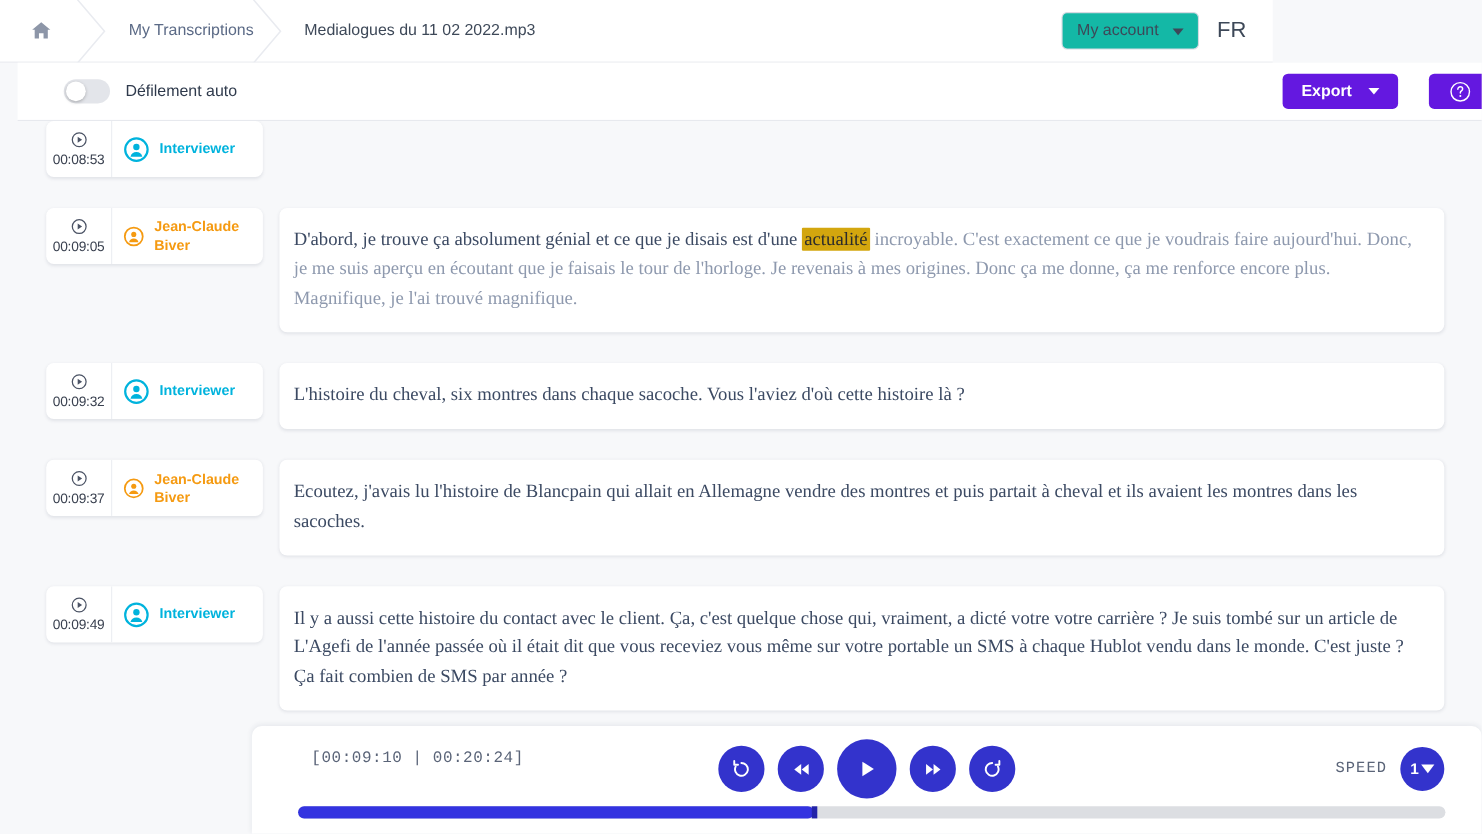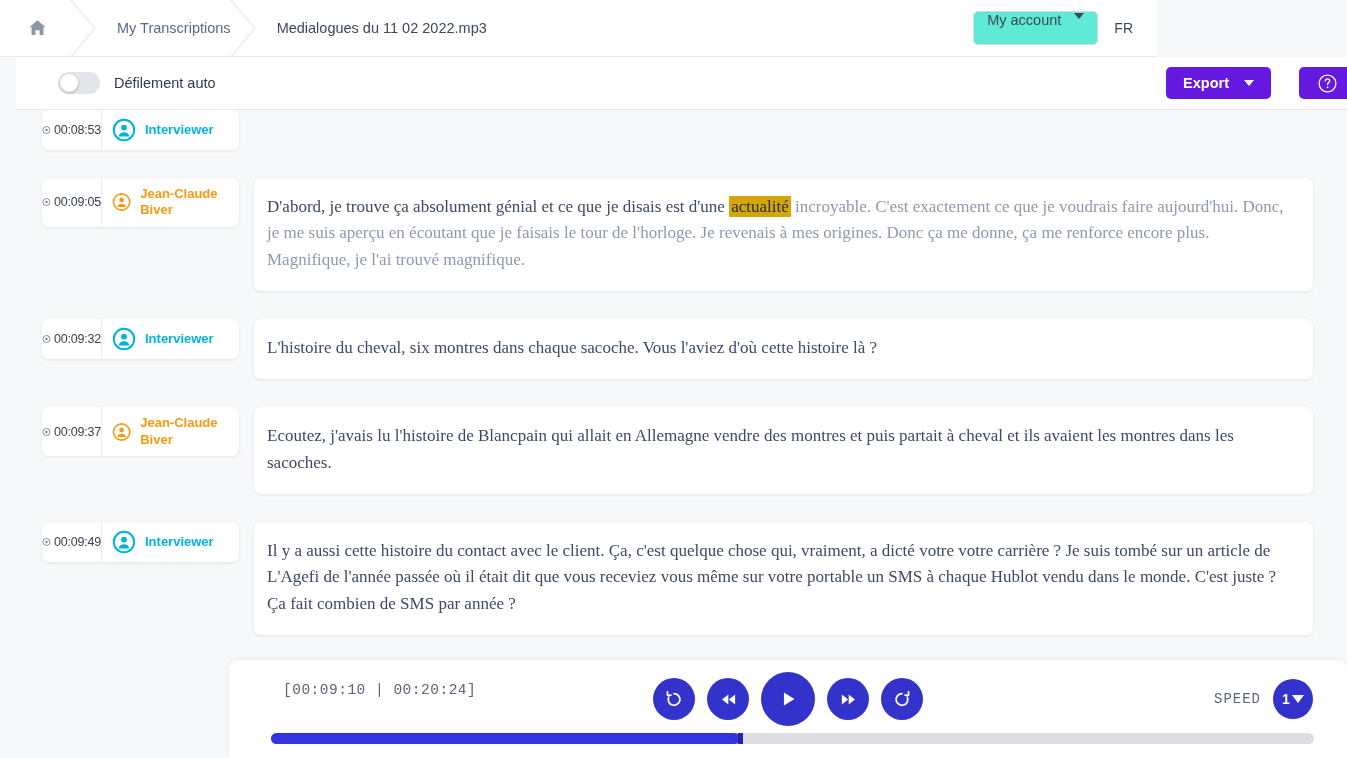--- a/index.html
+++ b/index.html
@@ -32,31 +32,31 @@
     padding-right: 4px;
   }
   .crumb.first { color: #5b6a86; }
   .crumb.current { color: #3d4858; }
 
   .topbar-right {
     margin-left: auto; display: flex; align-items: center; gap: 16px;
     padding-right: 24px;
   }
   .account-btn {
-    display: flex; gap: 13px;
-    border: 1px solid #d6dae2; border-radius: 5px; background: #5eead4;
+    display: flex; align-items: center; gap: 13px;
+    border: 1px solid #d6dae2; border-radius: 5px; background: #14b8a6;
     height: 34px; padding: 0 13px; cursor: pointer;
     font-size: 14.5px; color: #3d4858;
   }
   .caret-dk {
     width: 0; height: 0; border-left: 5px solid transparent;
     border-right: 5px solid transparent; border-top: 6px solid #3d4858;
     margin-top: 1px;
   }
-  .lang { font-size: 14px; color: #3d4858; cursor: pointer; }
+  .lang { font-size: 20px; color: #3d4858; cursor: pointer; }
 
   
   .toolbar {
     position: absolute; top: 57px; left: 16px; width: 1347px; height: 53px;
     background: #ffffff; border-bottom: 1px solid #e7e9ee;
     display: flex; align-items: center;
   }
   .switch-wrap { display: flex; align-items: center; gap: 14px; padding-left: 42px; }
   .switch {
     width: 42px; height: 22px; border-radius: 11px; background: #e3e5ea;
@@ -95,21 +95,21 @@
   .seg { display: flex; align-items: flex-start; padding: 0 34px 0 42px; margin-bottom: 28px; }
   .seg:first-child { margin-top: 0; }
 
   .meta {
     flex: none; width: 197px; display: flex; background: #fff;
     border-radius: 7px; box-shadow: 0 1px 3px rgba(40,50,80,.10);
     overflow: hidden; cursor: pointer;
   }
   .ts {
     width: 60px; flex: none; padding: 9px 0 9px 0;
-    display: flex; flex-direction: row; align-items: center; gap: 3px;
+    display: flex; flex-direction: column; align-items: center; gap: 3px;
     border-right: 1px solid #eceef2;
   }
   .ts-time { font-size: 12.5px; color: #39404f; letter-spacing: -.2px; }
   .spk { flex: 1; display: flex; align-items: center; gap: 9px; padding: 8px 8px 8px 10px; }
   .spk-name { font-size: 13px; font-weight: bold; line-height: 1.25; }
 
   .bubble {
     flex: 1; background: #fff; border-radius: 7px; margin-left: 15px;
     box-shadow: 0 1px 3px rgba(40,50,80,.10);
     padding: 16px 22px 18px 13px;

